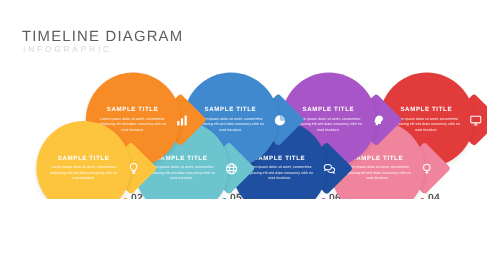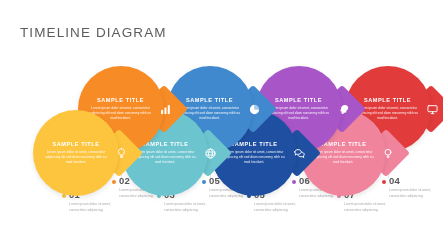--- a/index.html
+++ b/index.html
@@ -3,21 +3,21 @@
 <meta charset="utf-8">
 <style>
   html,body{margin:0;padding:0;}
   body{
     width:443px;height:250px;
     background:#ffffff;
     font-family:"Liberation Sans", sans-serif;
     overflow:hidden;
     position:relative;
   }
-  #stage{position:relative;width:443px;height:250px;overflow:hidden;}
+  #stage{position:relative;width:443px;height:181px;overflow:hidden;}
 
   
   .title{
     position:absolute;left:20px;top:25px;
     font-size:13.5px;letter-spacing:1.1px;
     color:#5d5d5d;font-weight:400;
     white-space:nowrap;
   }
   .subtitle{
     position:absolute;left:21px;top:40px;
@@ -92,20 +92,21 @@
     font-size:3.4px;line-height:1.75;color:#a9a9a9;
     width:52px;font-weight:400;
   }
 </style>
 </head>
 <body>
 
 <div id="stage">
 
   <div class="title">TIMELINE DIAGRAM</div>
+  <div class="subtitle">INFOGRAPHIC</div>
 
   <div id="connectors">
       <div class="conn" style="left: 76px; top: 192px; height: 0px;"></div>
       <div class="conn" style="left: 120.5px; top: 148px; height: 30px;"></div>
       <div class="conn" style="left: 165px; top: 192px; height: 0px;"></div>
       <div class="conn" style="left: 209.5px; top: 148px; height: 30px;"></div>
       <div class="conn" style="left: 254px; top: 192px; height: 0px;"></div>
       <div class="conn" style="left: 298.5px; top: 148px; height: 30px;"></div>
       <div class="conn" style="left: 343px; top: 192px; height: 0px;"></div>
       <div class="conn" style="left: 387.5px; top: 148px; height: 30px;"></div>

